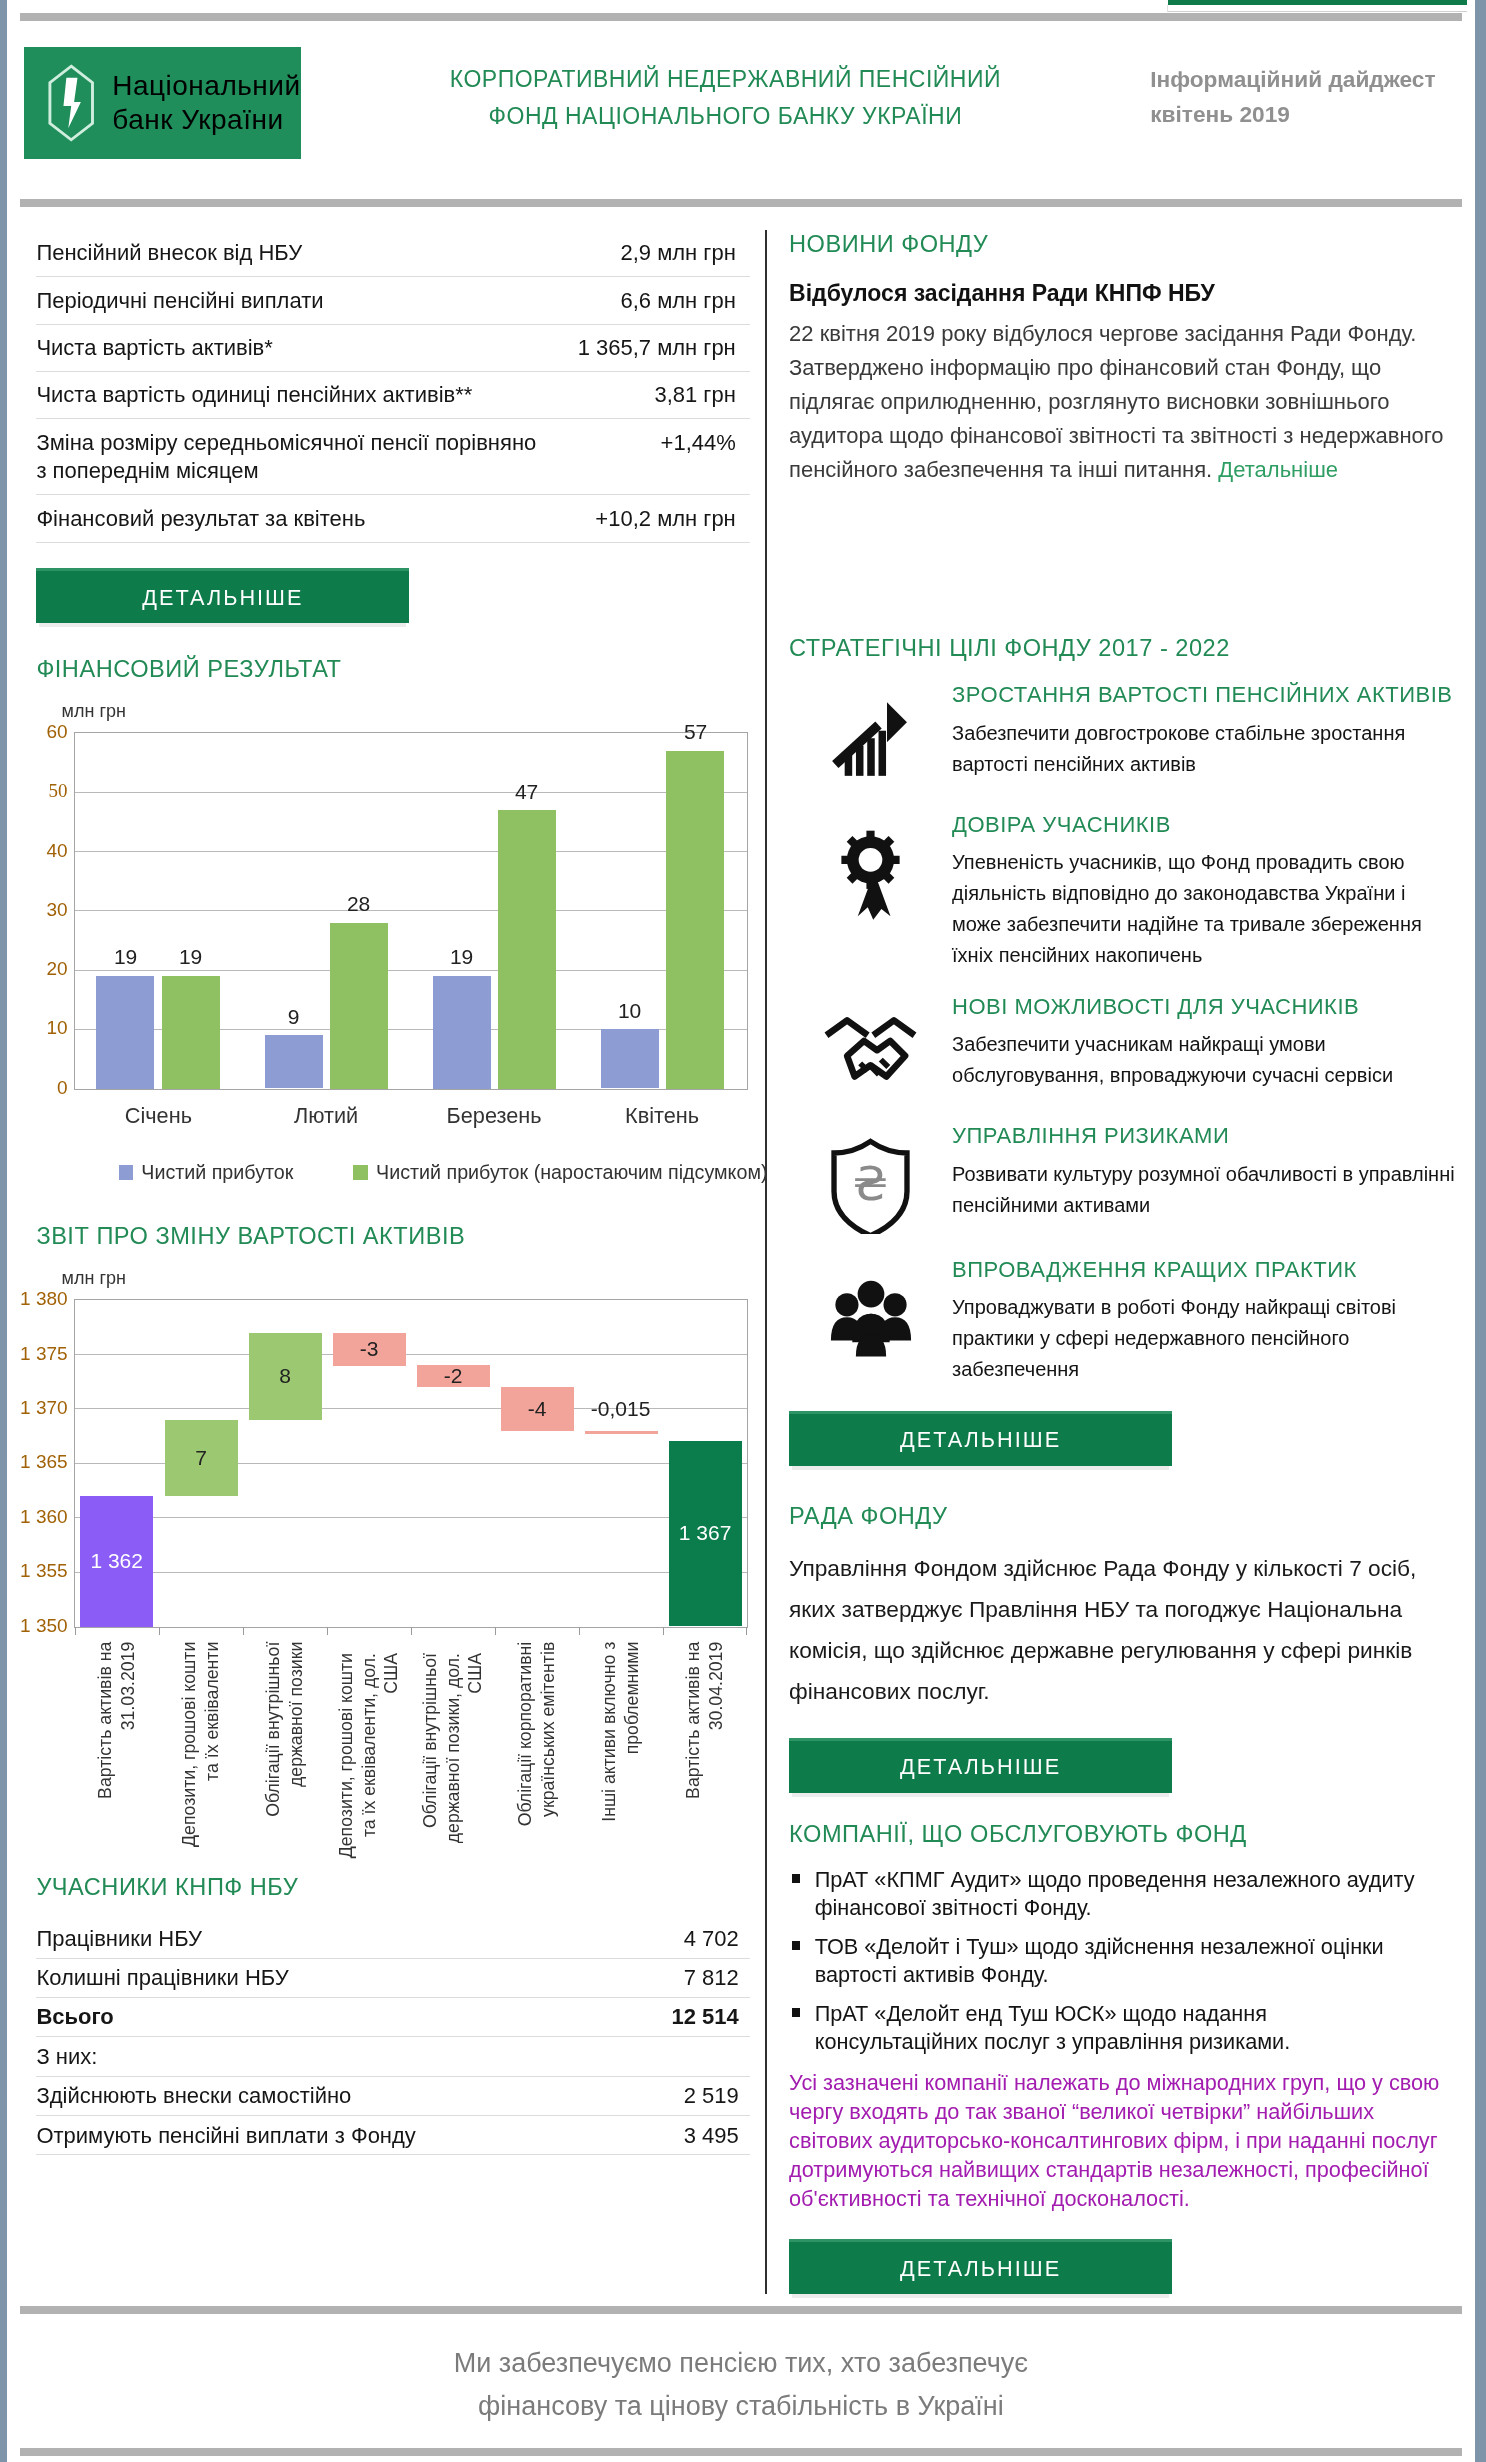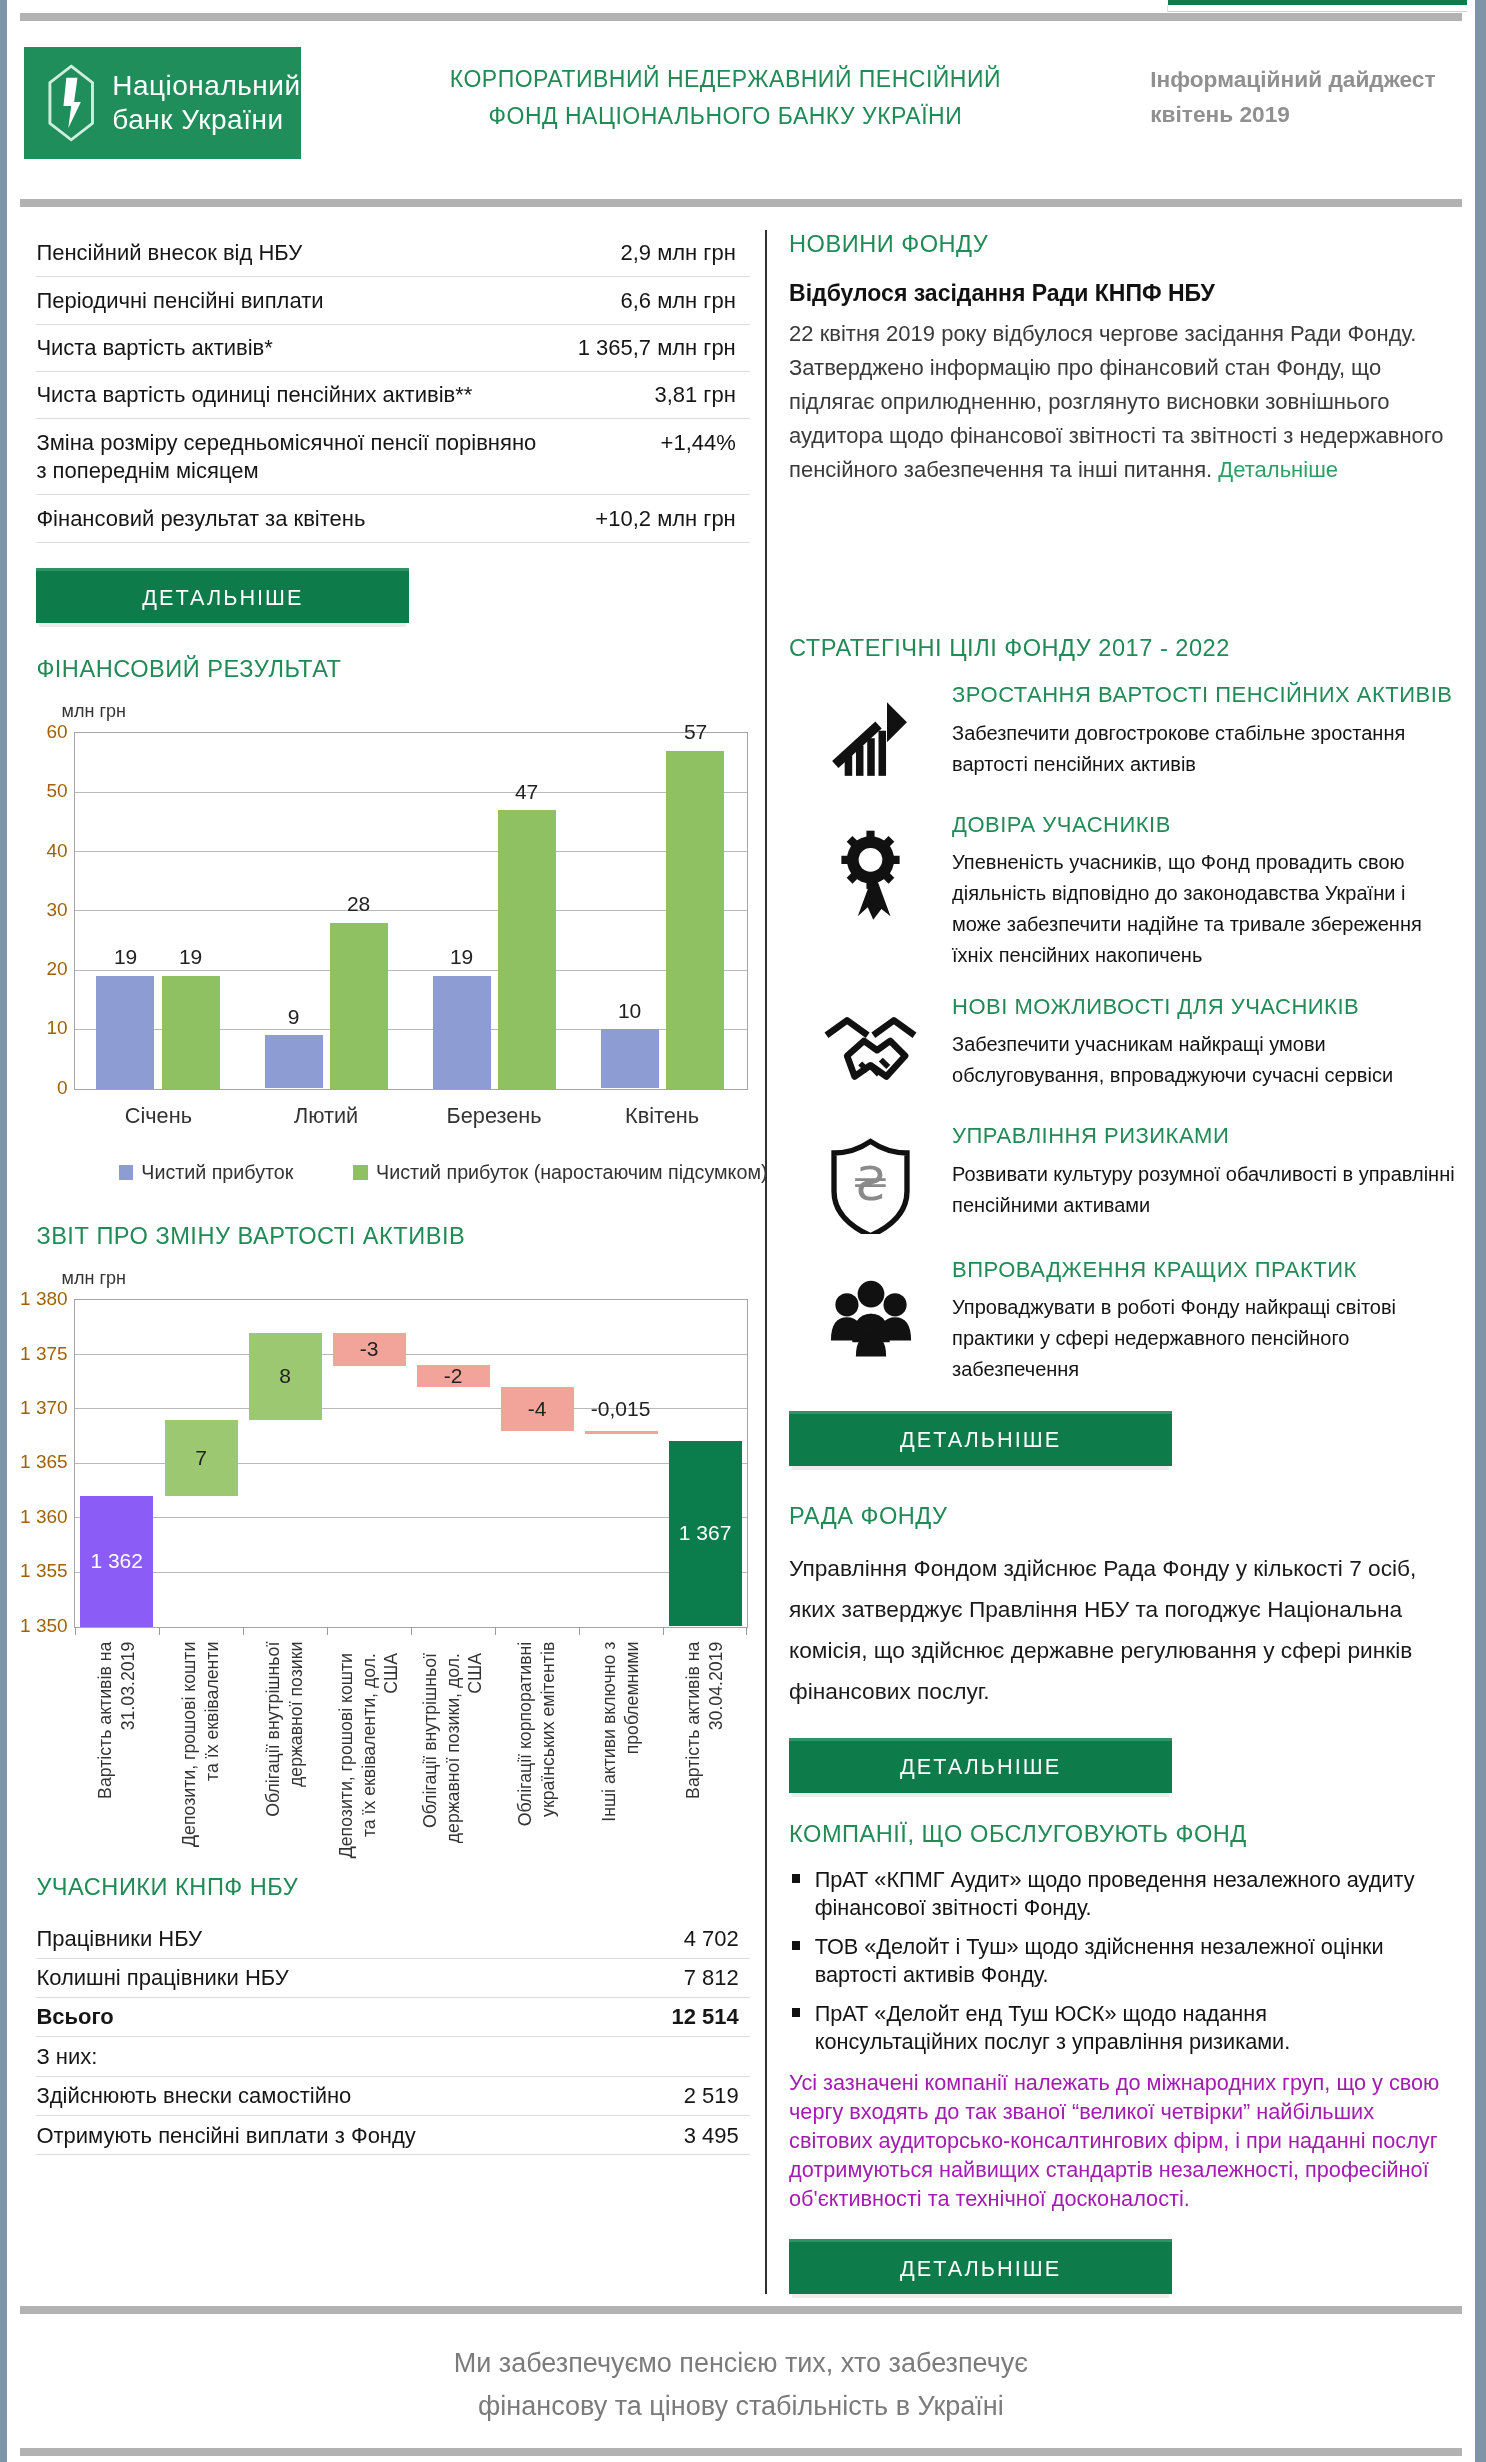--- a/index.html
+++ b/index.html
@@ -12,21 +12,21 @@
   .page{position:absolute;left:6.9px;top:0;width:1468px;height:2667px;background:#ffffff;overflow:hidden;}
   
   .top-remnant{height:12.8px;display:flex;justify-content:flex-end;padding-right:7.9px;}
   .top-remnant .sliver{width:299px;}
   .sliver-green{height:4.9px;background:#0f7b4a;}
   .sliver-card{height:6.4px;background:#fff;border-bottom:1.5px solid #cfcfcf;box-shadow:-1px 0 0 #e0e0e0;}
   .hr-bar{height:8.4px;background:#b2b2b2;margin:0 12.8px;}
   
   header{display:flex;align-items:flex-start;padding:25.6px 19.7px 0 16.7px;height:152px;}
   .logo{width:277px;height:112px;background:#1f8e5a;display:flex;align-items:center;padding-left:23.6px;box-sizing:border-box;gap:16.7px;flex:none;}
-  .logo-text{color:#ffffff;font-size:28px;line-height:34px;letter-spacing:0.5px;}
+  .logo-text{color:#000000;font-size:28px;line-height:34px;letter-spacing:0.5px;}
   .head-title{flex:1;text-align:center;color:#218a55;font-size:23px;line-height:37px;margin-top:13.8px;letter-spacing:0.5px;}
   .head-meta{width:305px;color:#909090;font-weight:bold;font-size:22.7px;line-height:35px;margin-top:14.8px;flex:none;}
   
   .columns{display:flex;margin-top:22.7px;padding-left:19.7px;align-items:stretch;}
   .col-left{width:723px;flex:none;}
   .col-divider{width:2px;background:#303030;margin-left:15.8px;flex:none;}
   .col-right{flex:1;padding:0 18.7px 0 21.7px;min-width:0;}
   h2.sec{color:#218a55;font-weight:400;font-size:23.6px;line-height:28.6px;margin:0 0 17.7px 9.8px;letter-spacing:0.5px;}
   .col-right h2.sec{margin-left:0;}
   
@@ -154,21 +154,21 @@
             <div class="ytick" style="top: 344px;">0</div>
             <div class="grid" style="top: 296px;"></div>
             <div class="ytick" style="top: 284px;">10</div>
             <div class="grid" style="top: 237px;"></div>
             <div class="ytick" style="top: 225px;">20</div>
             <div class="grid" style="top: 177px;"></div>
             <div class="ytick" style="top: 166px;">30</div>
             <div class="grid" style="top: 118px;"></div>
             <div class="ytick" style="top: 107px;">40</div>
             <div class="grid" style="top: 59px;"></div>
-            <div class="ytick" style="top: 47px;">50</div>
+            <div class="ytick" style="top: 47px; font-family: Liberation Serif, serif;">50</div>
             <div class="ytick" style="top: -11.8px;">60</div>
             <div class="bar" style="left: 21.7px; top: 243px; width: 58px; height: 113px; background: rgb(142, 156, 212);"></div>
             <div class="vlabel" style="left: -23px; top: 212px;">19</div>
             <div class="bar" style="left: 87px; top: 243px; width: 58px; height: 113px; background: rgb(143, 193, 99);"></div>
             <div class="vlabel" style="left: 42px; top: 212px;">19</div>
             <div class="xcat" style="left: 0.3px; top: 370px;">Січень</div>
             <div class="bar" style="left: 190px; top: 302px; width: 58px; height: 53px; background: rgb(142, 156, 212);"></div>
             <div class="vlabel" style="left: 145px; top: 272px;">9</div>
             <div class="bar" style="left: 255px; top: 190px; width: 58px; height: 166px; background: rgb(143, 193, 99);"></div>
             <div class="vlabel" style="left: 210px; top: 159px;">28</div>

